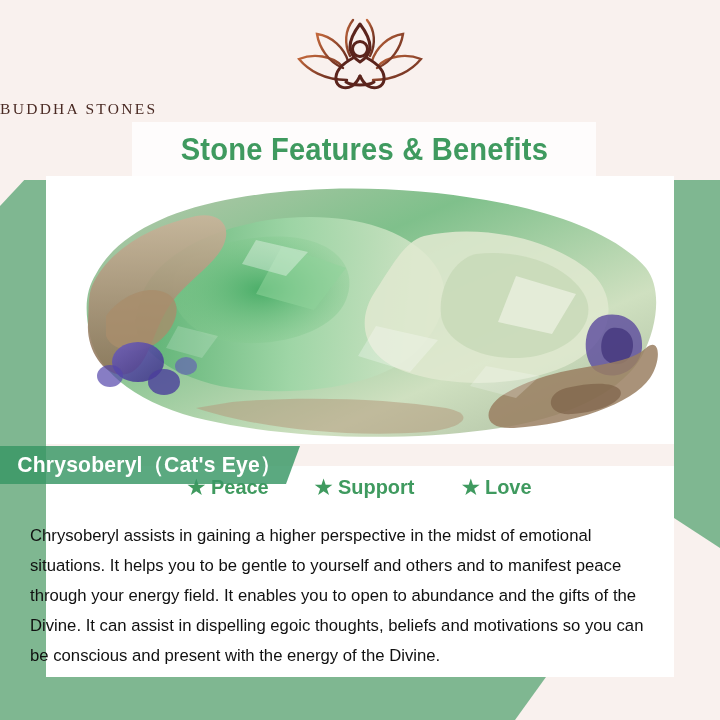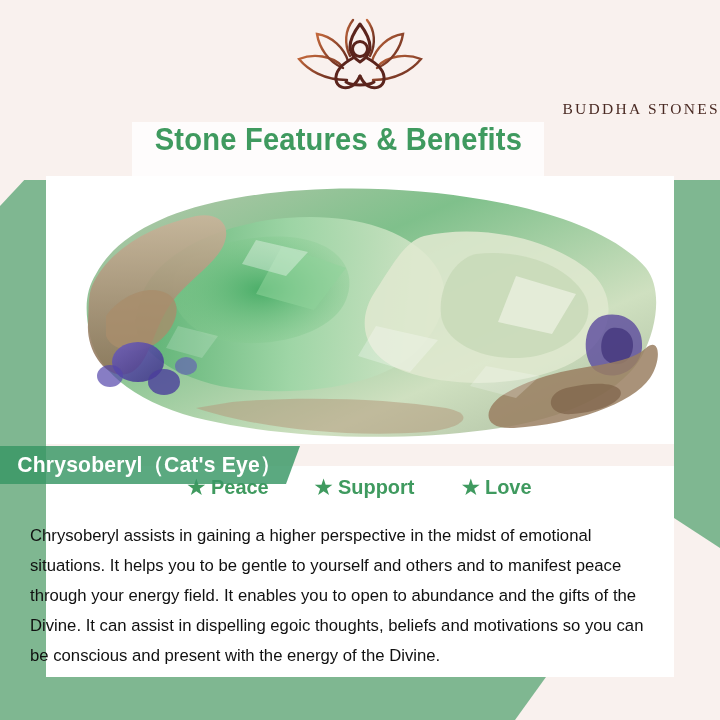--- a/index.html
+++ b/index.html
@@ -73,41 +73,42 @@
     left: 0; top: 0;
     width: 720px;
     height: 180px;
     background: #f9f1ee;
     z-index: 3;
   }
   .logo-wrap {
     position: absolute;
     left: 0; top: 18px;
     width: 720px;
-    text-align: right;
+    text-align: left;
   }
   .logo-mark { display: block; margin: 0 auto; }
   .logo-text {
     margin-top: 4px;
     font-family: "Liberation Serif", serif;
     font-size: 15.5px;
     letter-spacing: 2.3px;
     color: #4a2a23;
     font-weight: 400;
   }
 
   
   .title-banner {
     position: absolute;
     left: 132px;
     top: 122px;
-    width: 412px;
+    width: 464px;
     height: 55px;
     background: rgba(255,255,255,0.80);
     display: flex;
+    align-items: center;
     justify-content: center;
     z-index: 6;
   }
   .title-text {
     font-family: "Liberation Sans Narrow", "Liberation Sans", sans-serif;
     font-weight: bold;
     font-size: 31px;
     color: #3f9a5f;
     letter-spacing: 0.2px;
     transform: scaleX(0.94);

